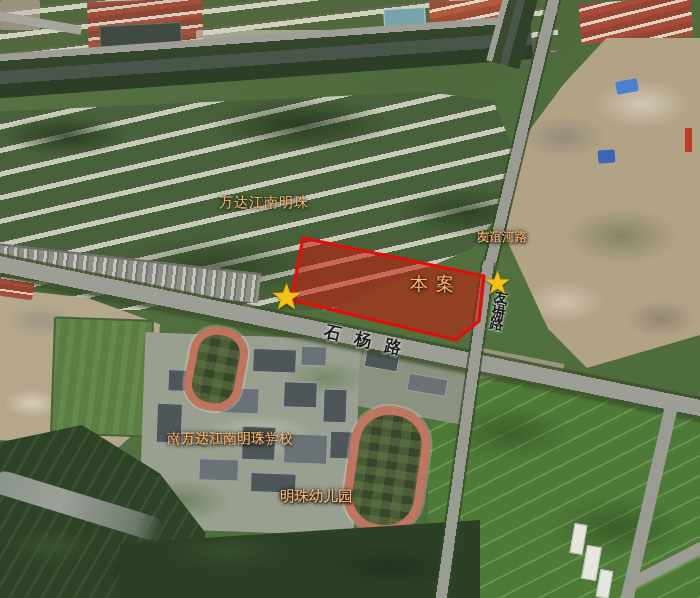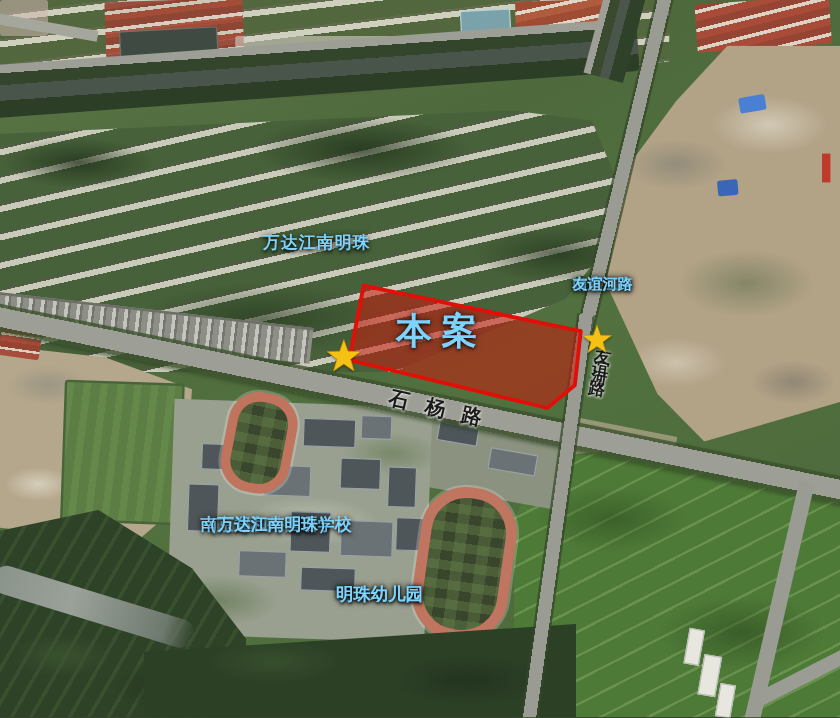--- a/index.html
+++ b/index.html
@@ -126,24 +126,24 @@
     background:linear-gradient(90deg,rgba(50,70,40,.7) 0 2px,#9a9c93 2px 13px,rgba(50,70,40,.7) 13px 15px);}
   .youyi-b{left:481px;top:262px;width:15px;height:345px;transform:rotate(8deg);transform-origin:50% 0;
     background:linear-gradient(90deg,rgba(50,70,40,.7) 0 2px,#9a9c93 2px 13px,rgba(50,70,40,.7) 13px 15px);}
   .right-road{left:666px;top:402px;width:13px;height:215px;transform:rotate(13deg);transform-origin:50% 0;background:#9a9c93;}
   .br-road{left:628px;top:555px;width:95px;height:12px;transform:rotate(-27deg);background:#9b9d94;}
   .white-cluster{left:572px;top:524px;width:50px;height:80px;z-index:6;}
   .wb{background:#e7e7df;border:1px solid #b9bcb4;transform:rotate(10deg);}
 
   
   .overlay-svg{left:0;top:0;width:700px;height:598px;z-index:10;}
-  .map-label{z-index:12;color:#7dd3fc;font-weight:700;white-space:nowrap;
+  .map-label{z-index:12;color:#fdba74;font-weight:400;white-space:nowrap;
     text-shadow:0 1px 3px rgba(0,0,0,.9),0 0 5px rgba(0,0,0,.55);}
   .lbl-center{transform:translateX(-50%);text-align:center;}
-  .site-label{left:330px;top:256px;width:132px;text-align:left;font-size:30px;letter-spacing:8px;z-index:13;}
+  .site-label{left:330px;top:272px;width:132px;text-align:right;font-size:18px;letter-spacing:8px;z-index:13;}
   .lbl-wanda{left:264px;top:194px;font-size:14px;letter-spacing:1px;}
   .lbl-kind{left:477px;top:230px;font-size:12.5px;line-height:13px;}
   .lbl-primary{left:167px;top:429px;font-size:14px;line-height:19px;}
   .lbl-high{left:280px;top:486px;font-size:14.5px;line-height:20px;}
   .road-label{z-index:12;color:#1b1b1b;font-weight:700;white-space:nowrap;
     text-shadow:0 0 3px rgba(255,255,255,.8),0 1px 2px rgba(255,255,255,.6);}
   .lbl-shiyang{left:327px;top:320px;font-size:17px;letter-spacing:14px;transform:rotate(13deg);transform-origin:left top;}
   .lbl-youyi{left:496px;top:279px;font-size:14px;letter-spacing:9px;writing-mode:vertical-rl;
     transform:rotate(10deg);transform-origin:top center;}
   .star{z-index:14;filter:drop-shadow(0 1px 1px rgba(0,0,0,.4));}

